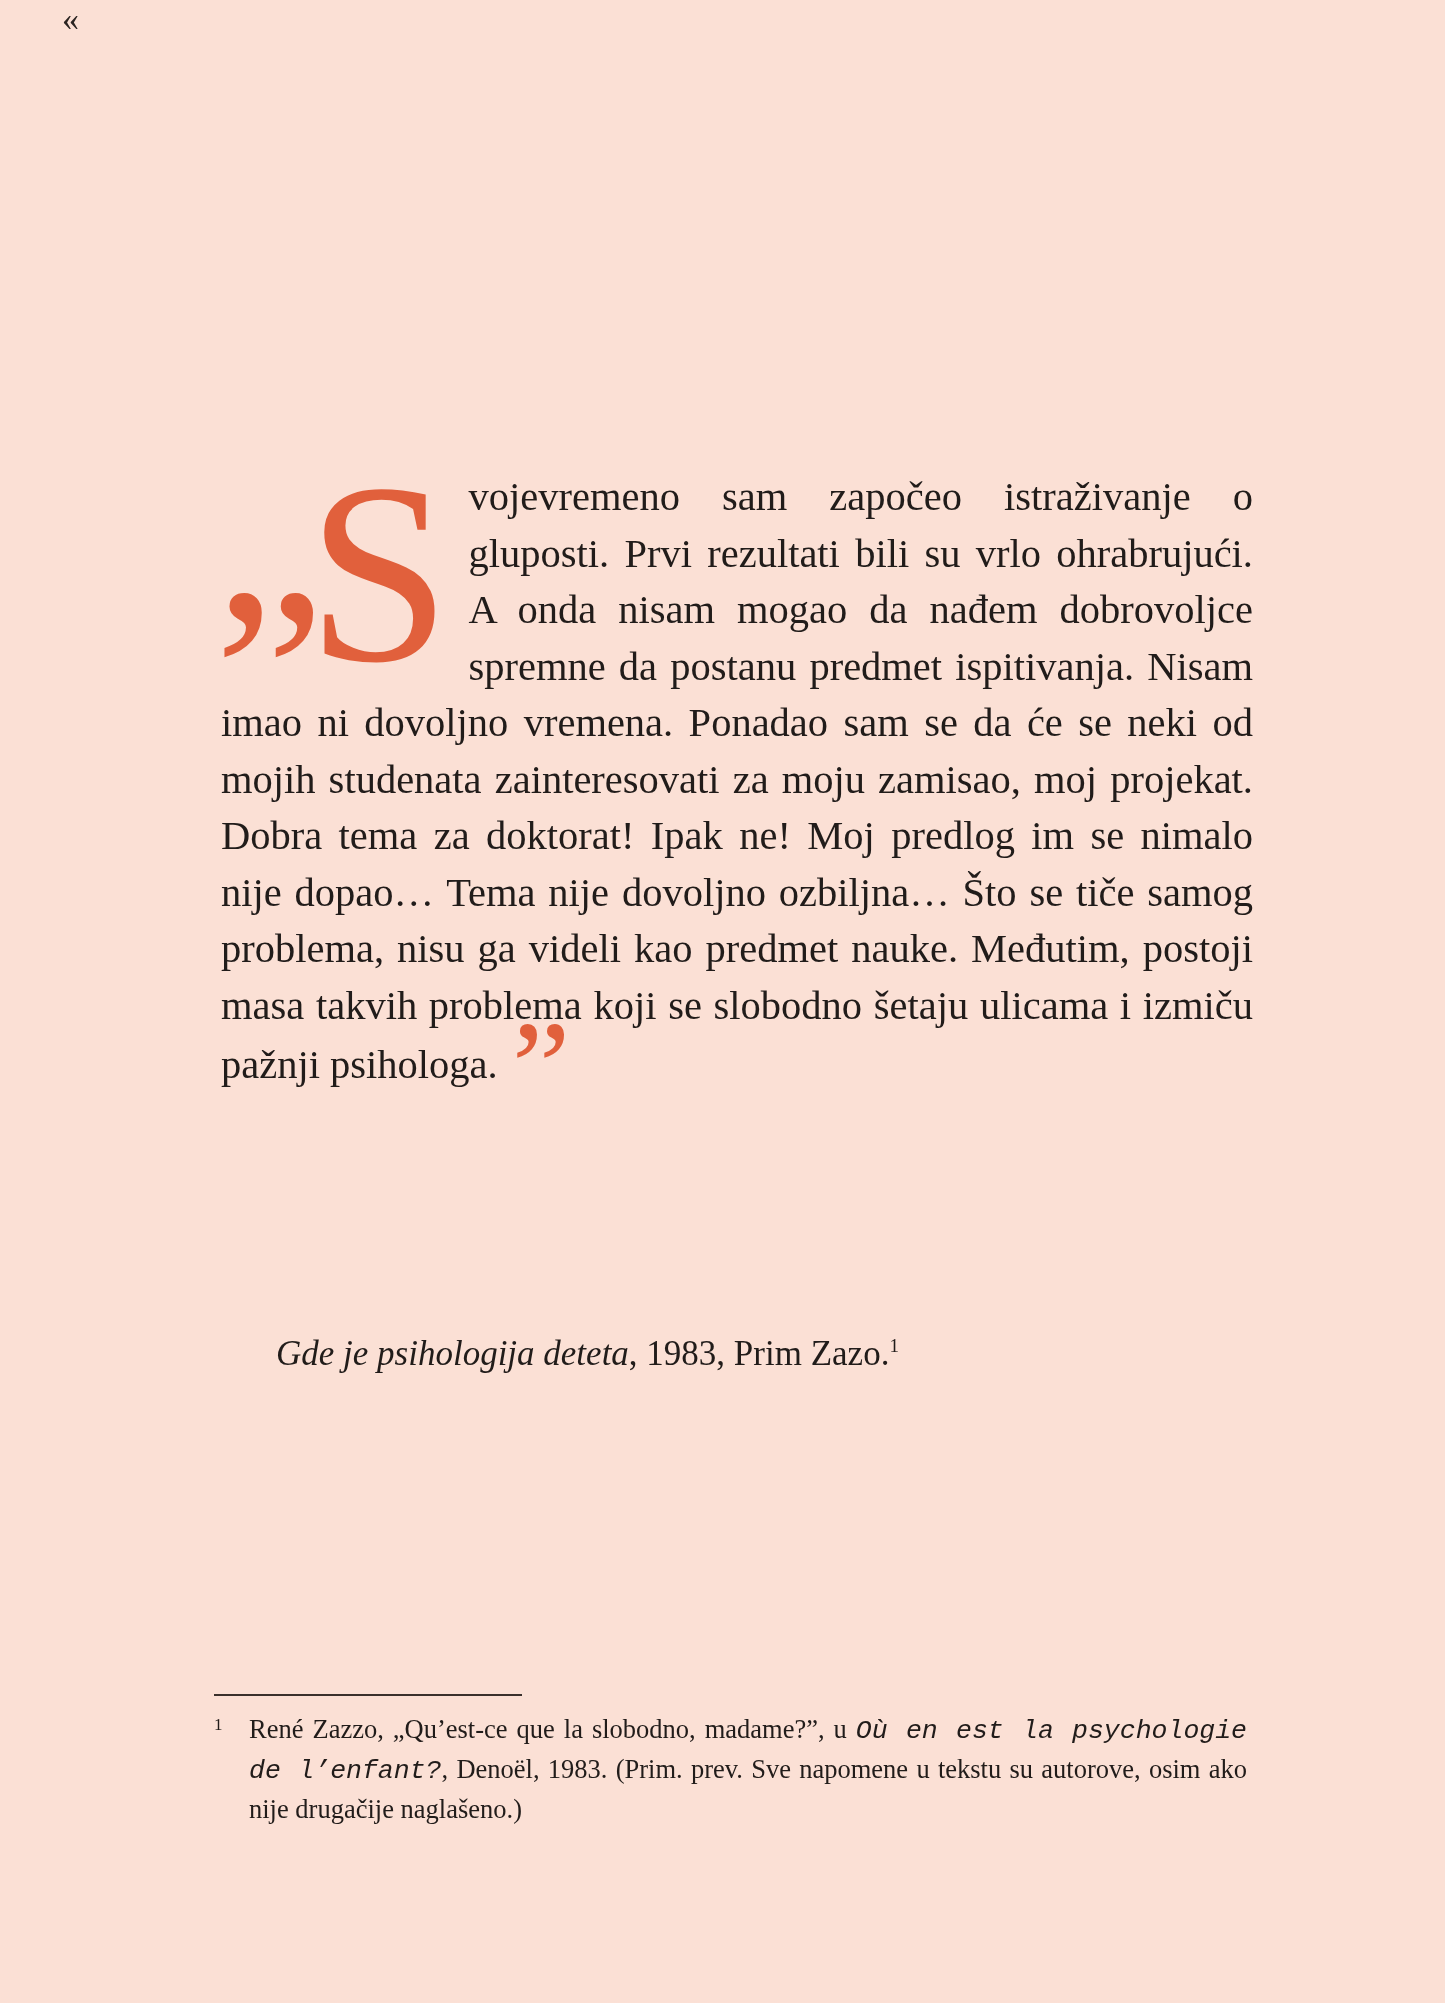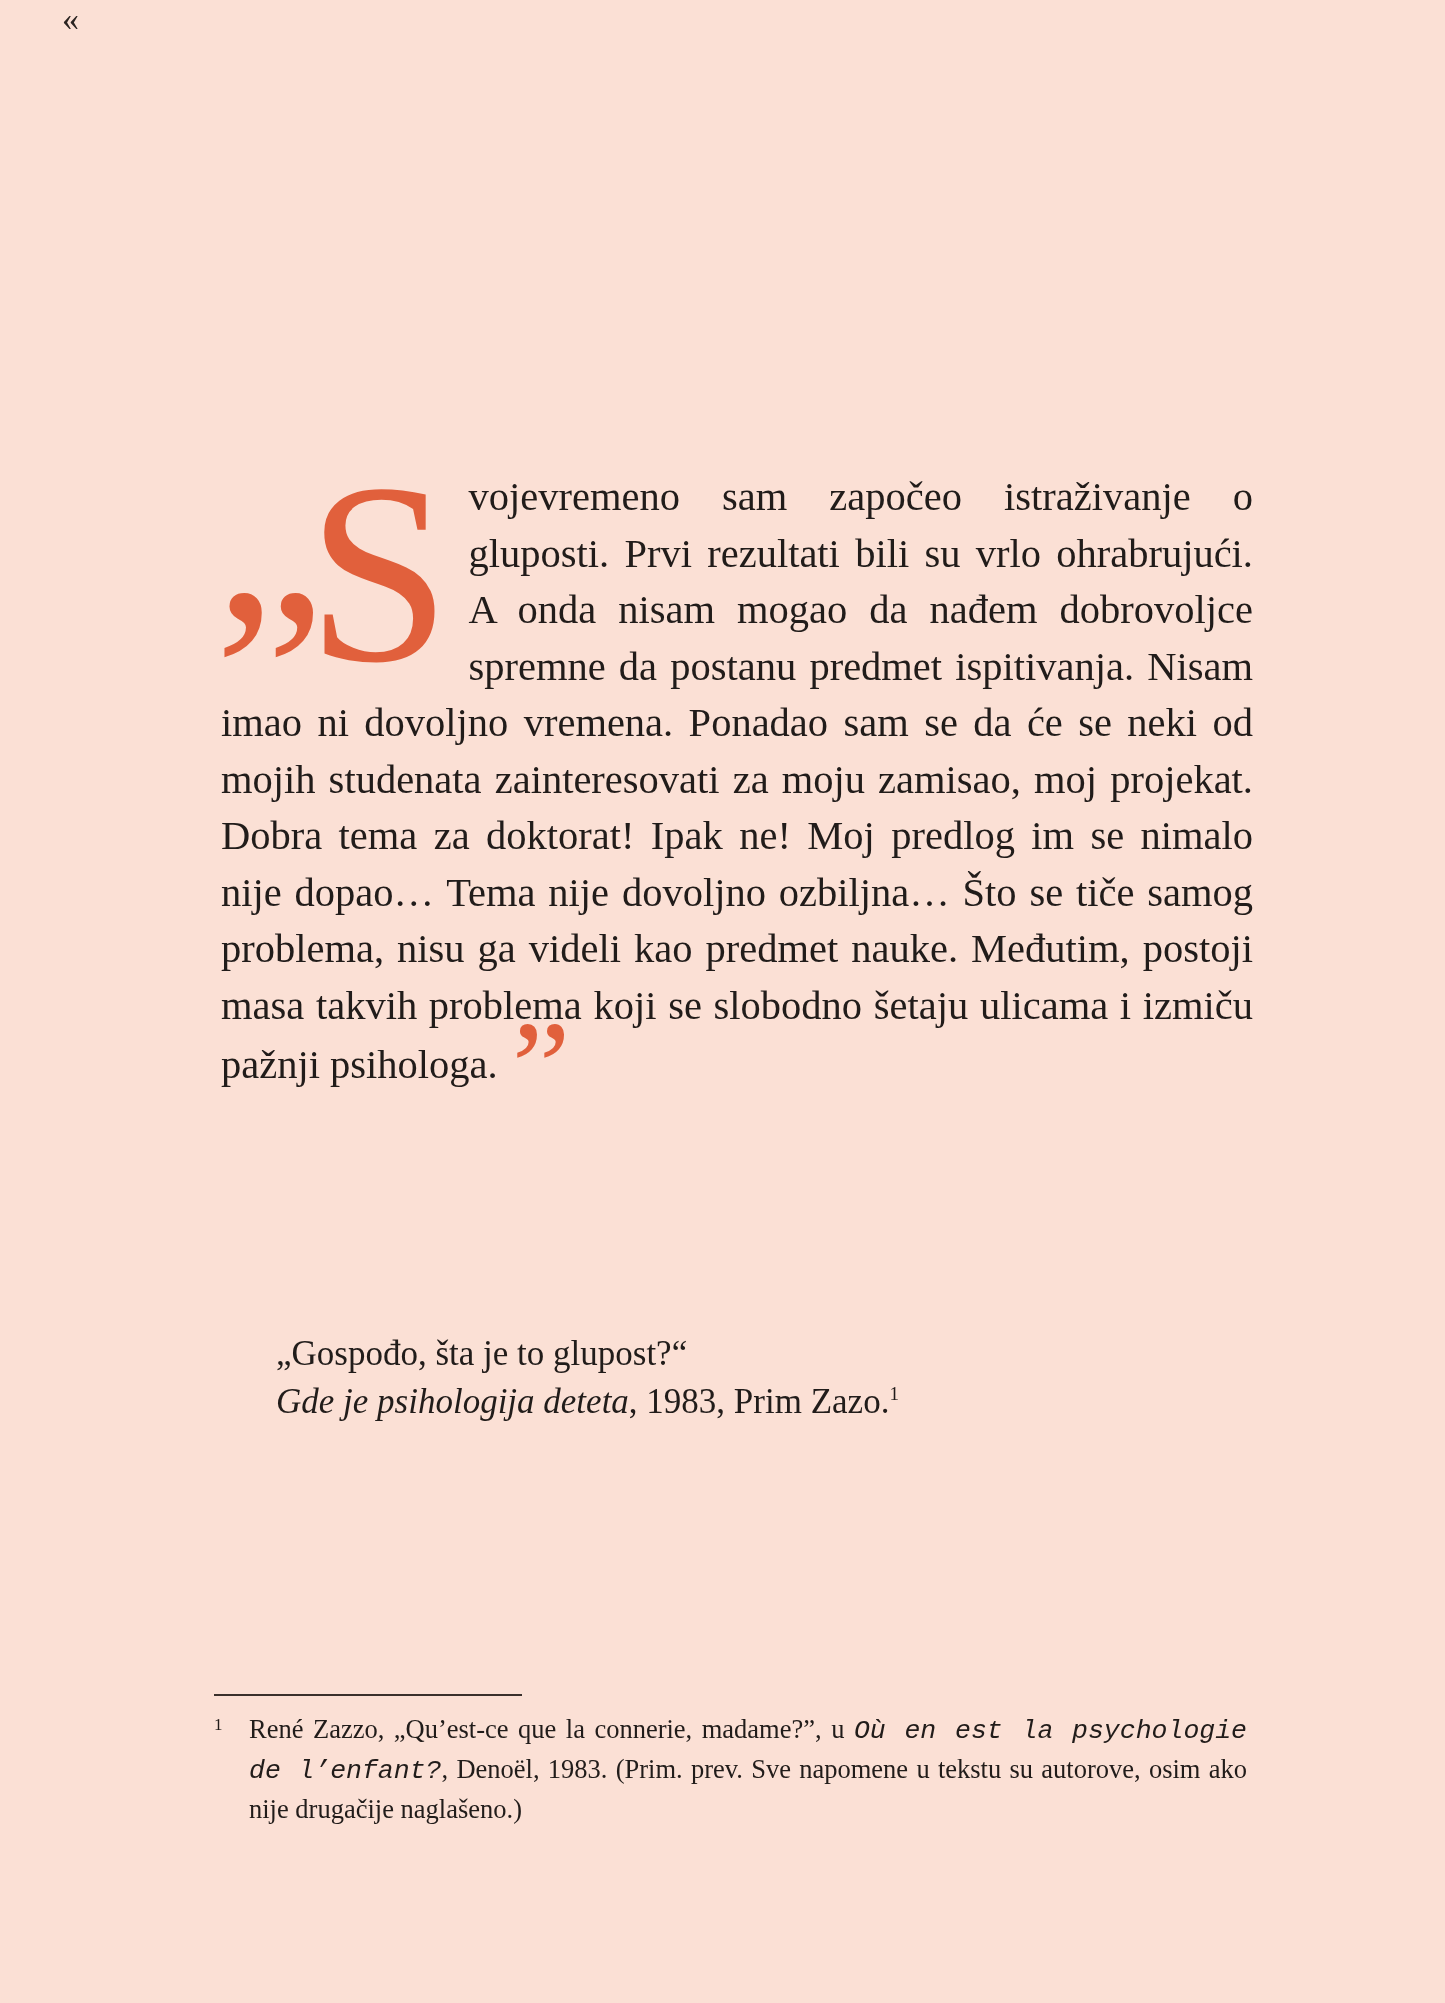--- a/index.html
+++ b/index.html
@@ -153,22 +153,21 @@
 
   <div class="quote-block">
     <div class="quote-body">
       <span class="open-quote">„</span>
       <span class="dropcap">S</span>
       <p><span>vojevremeno sam započeo istraživanje o gluposti. Prvi rezultati bili su vrlo ohrabrujući. A onda nisam mogao da nađem dobrovoljce spremne da postanu predmet ispitivanja. Nisam imao ni dovoljno vremena. Ponadao sam se da će se neki od mojih studenata zainteresovati za moju zamisao, moj projekat. Dobra tema za doktorat! Ipak ne! Moj predlog im se nimalo nije dopao… Tema nije dovoljno ozbiljna… Što se tiče samog problema, nisu ga videli kao predmet nauke. Međutim, postoji masa takvih problema koji se slobodno šetaju ulicama i izmiču pažnji psihologa.</span><span class="close-quote">”</span></p>
     </div>
   </div>
 
   <div class="attribution">
-    <div class="attrib-line">„Gospođo, šta je to glupost?“</div>
     <div class="attrib-line"><span class="attrib-title">Gde je psihologija deteta</span><span>, 1983, Prim Zazo.</span><span class="sup-ref">1</span></div>
   </div>
 
   <div class="footnote">
     <div class="footnote-rule"></div>
-    <div class="footnote-text"><span class="footnote-marker">1</span><span>René Zazzo, „Qu’est-ce que la connerie, madame?”, u </span><i>Où en est la psychologie de l’enfant?</i><span>, Denoël, 1983. (Prim. prev. Sve napomene u tekstu su autorove, osim ako nije drugačije naglašeno.)</span></div>
+    <div class="footnote-text"><span class="footnote-marker">1</span><span>René Zazzo, „Qu’est-ce que la slobodno, madame?”, u </span><i>Où en est la psychologie de l’enfant?</i><span>, Denoël, 1983. (Prim. prev. Sve napomene u tekstu su autorove, osim ako nije drugačije naglašeno.)</span></div>
   </div>
 
 </div>
 
 </body></html>

